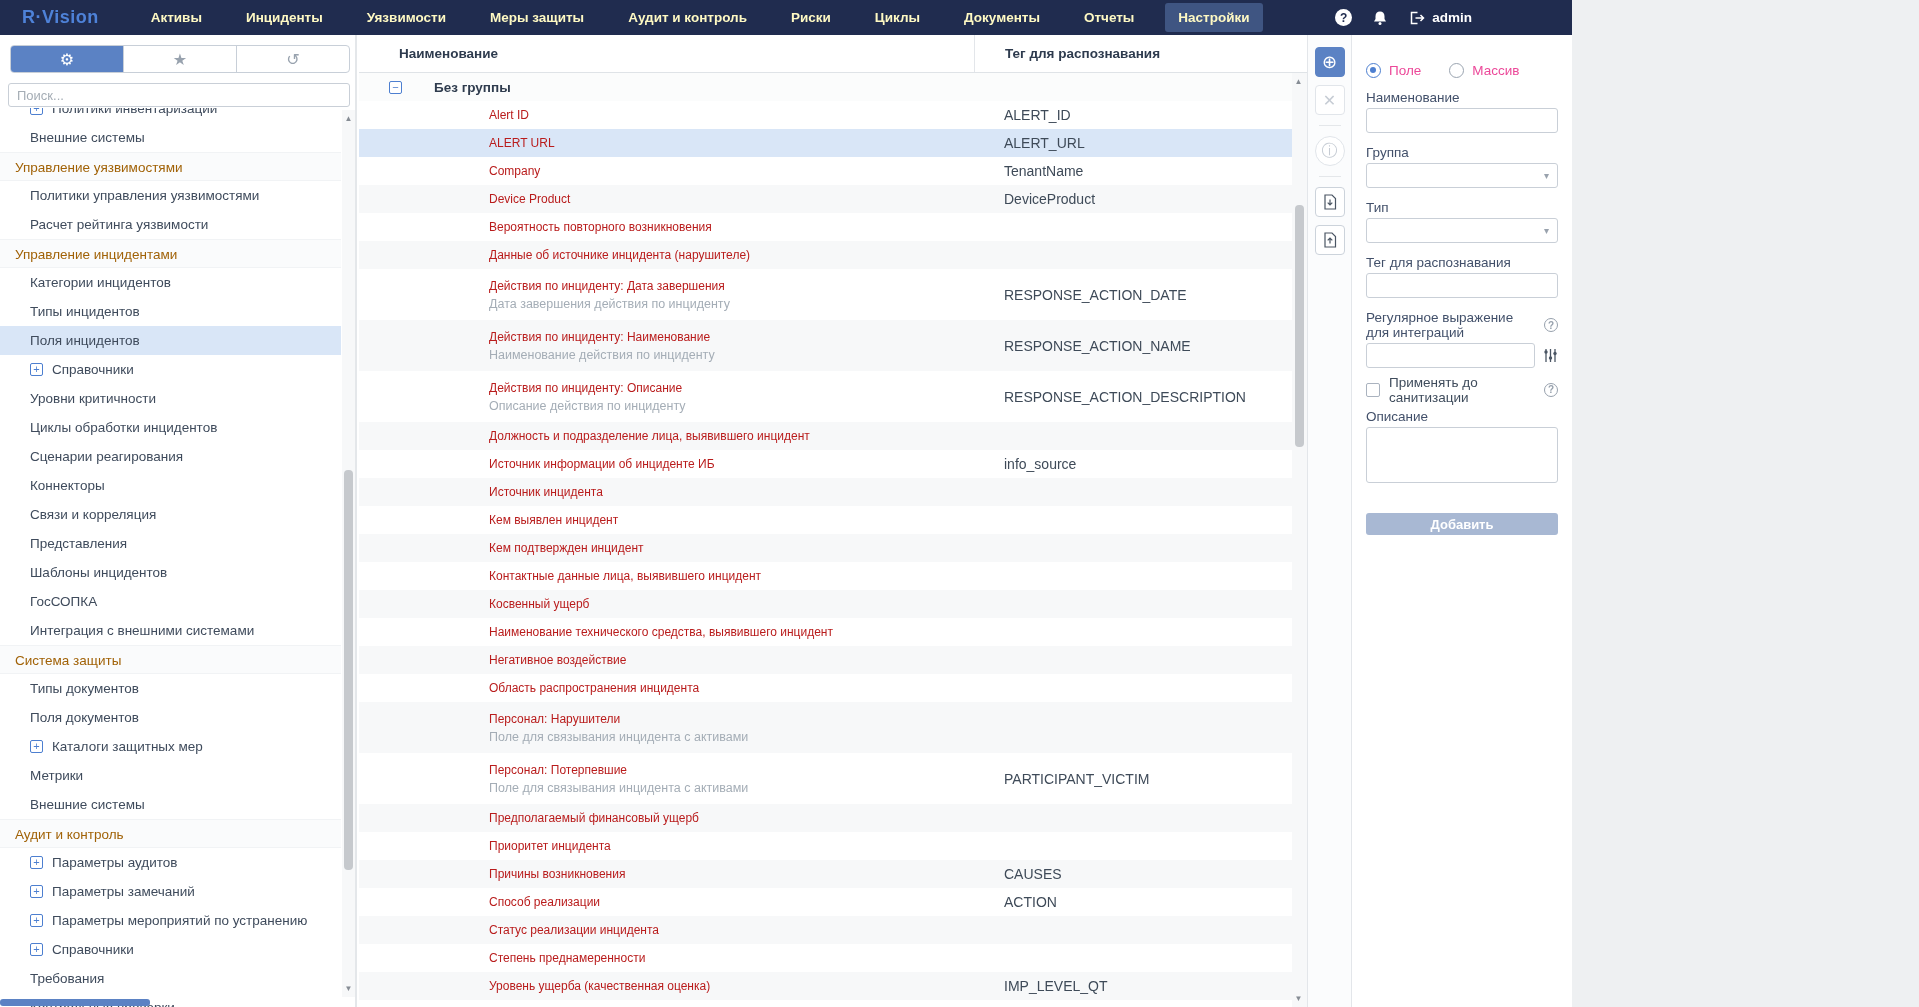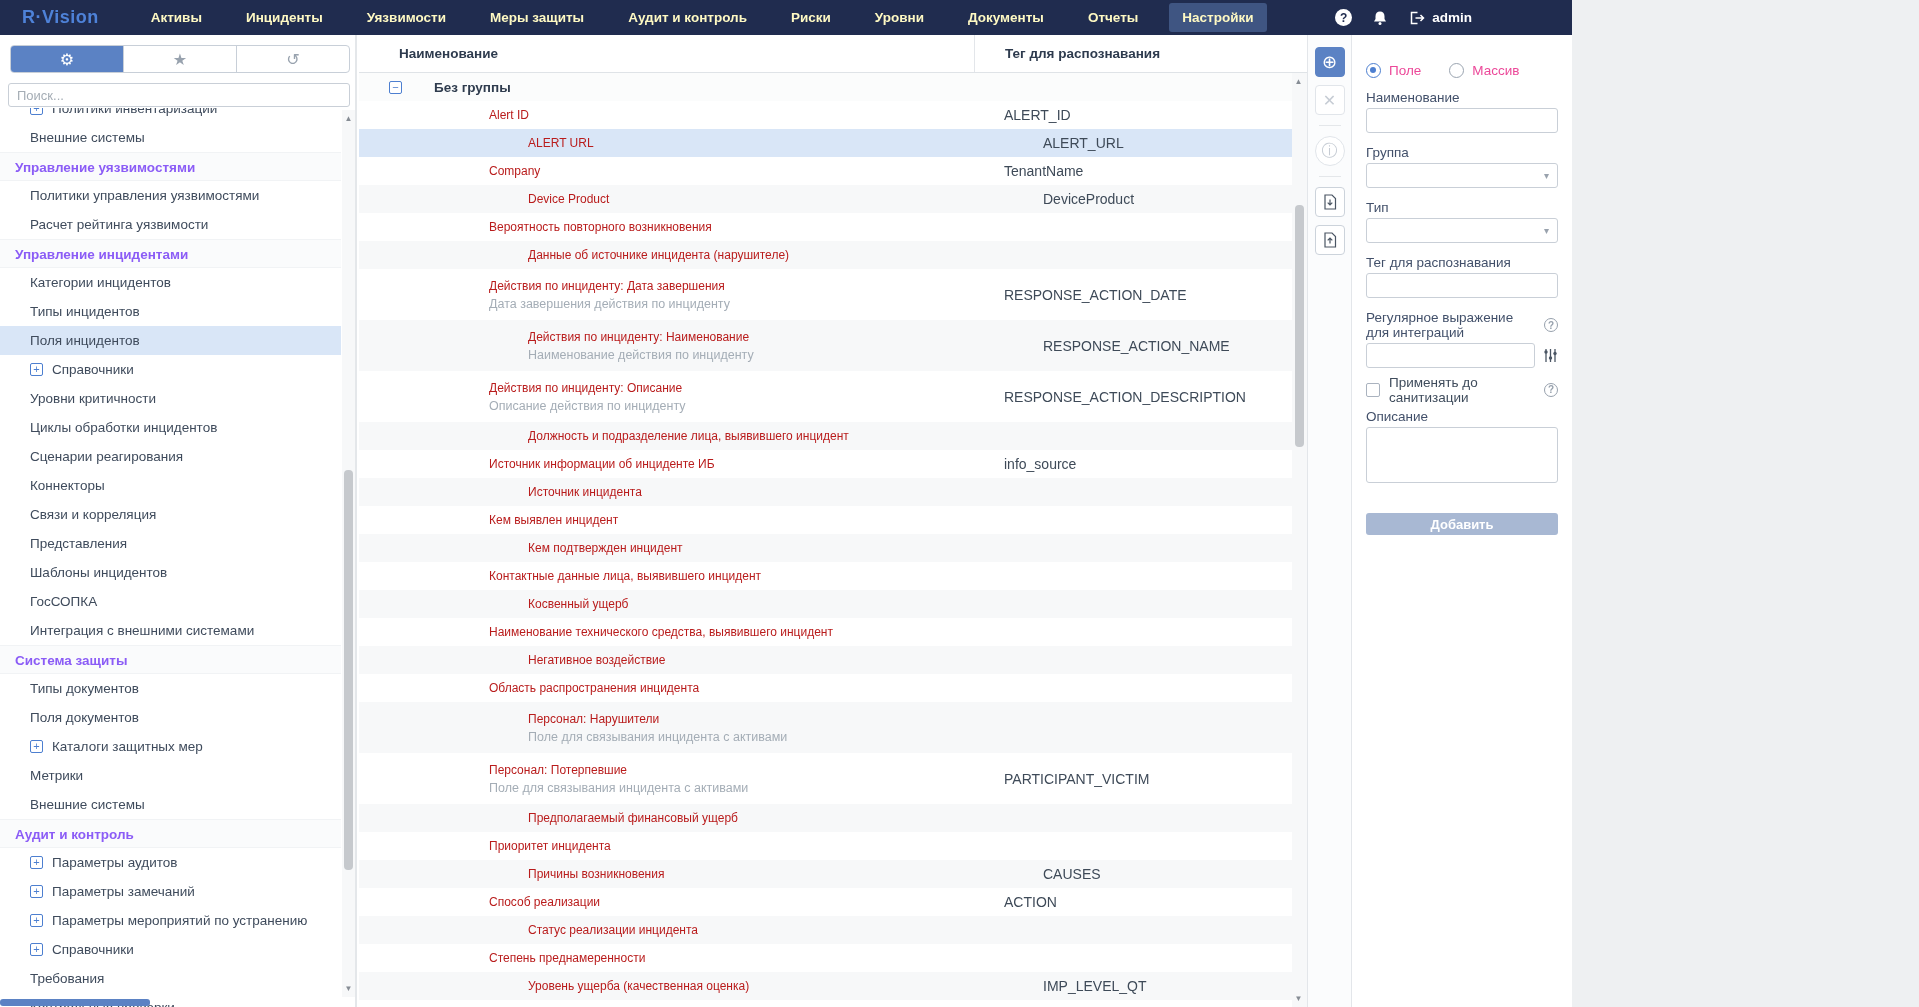--- a/index.html
+++ b/index.html
@@ -34,21 +34,21 @@
                font-family:"Liberation Sans",sans-serif;}
   .side-search::placeholder{color:#a5adb5;}
   .tree{position:absolute;top:73px;left:0;right:14px;bottom:0;overflow:hidden;}
   .tree-row{height:29px;overflow:hidden;}
   .tree-row.clipped{height:15px;}
   .tree-row.clipped .row-inner{transform:translateY(-14px);}
   .row-inner{height:29px;display:flex;align-items:center;}
   .tree-row.item .row-inner{padding-left:30px;}
   .tree-row.section .row-inner{padding-left:15px;}
   .tree-row.section{background:#fafbfc;border-top:1px solid #f1f3f5;border-bottom:1px solid #f1f3f5;}
-  .tree-row.section .tree-label{font-weight:bold;color:#8b5cf6;}
+  .tree-row.section .tree-label{font-weight:normal;color:#a16207;}
   .tree-row.item{cursor:pointer;}
   .tree-row.selected{background:#d9e6f7;}
   .tree-label{font-size:13.5px;color:#3f4b5c;white-space:nowrap;}
   .plus-box{width:13px;height:13px;border:1px solid #4d7fd0;color:#4d7fd0;border-radius:2px;
             font-size:11px;line-height:11px;text-align:center;margin-right:9px;flex:0 0 13px;background:#fff;}
   .side-vscroll{position:absolute;top:75px;right:0;bottom:10px;width:13px;background:#f7f8f9;}
   .scroll-arrow{position:absolute;left:0;width:13px;height:13px;font-size:8px;color:#868c94;
                 text-align:center;line-height:13px;cursor:pointer;}
   .side-vscroll .thumb{position:absolute;left:2px;width:9px;top:360px;height:400px;background:#c6c9cd;border-radius:4px;}
   .side-hscroll{position:absolute;bottom:1px;left:0;width:150px;height:7px;background:#5b82c4;border-radius:3px;}
@@ -59,21 +59,21 @@
   .th{display:flex;align-items:center;font-size:13.5px;font-weight:bold;color:#2e3b4e;white-space:nowrap;}
   .th1{width:615px;padding-left:40px;}
   .th2{flex:1;padding-left:30px;border-left:1px solid #e3e6ea;}
   .t-body{position:absolute;top:38px;left:0;right:15px;bottom:0;overflow:hidden;}
   .t-group{height:28px;display:flex;align-items:center;position:relative;background:#fbfcfc;}
   .minus-box{position:absolute;left:30px;width:13px;height:13px;border:1px solid #4d7fd0;color:#4d7fd0;
              border-radius:2px;font-size:11px;line-height:11px;text-align:center;background:#fff;cursor:pointer;}
   .t-group-label{padding-left:75px;font-size:13.5px;font-weight:bold;color:#2f3c4e;}
   .t-row{display:flex;height:28px;cursor:pointer;}
   .t-row.dbl{height:51px;}
-  .t-row.alt{background:#f7f8f9;padding-left:39px;}
+  .t-row.alt{background:#f7f8f9;}
   .t-row.selected{background:#d9e6f7;}
   .c-name{width:615px;padding-left:130px;display:flex;flex-direction:column;justify-content:center;overflow:hidden;}
   .nm{font-size:12px;color:#b91c1c;white-space:nowrap;}
   .sub{font-size:12.5px;color:#a4adb6;white-space:nowrap;margin-top:4px;}
   .c-tag{flex:1;padding-left:30px;display:flex;align-items:center;font-size:14px;color:#3e4a58;white-space:nowrap;overflow:hidden;}
   .t-vscroll{position:absolute;top:38px;right:0;bottom:0;width:15px;background:#f7f8f9;}
   .t-vscroll .thumb{position:absolute;left:3px;width:9px;top:132px;height:242px;background:#c6c9cd;border-radius:4px;}
 
   
   .toolbar{position:absolute;top:35px;left:1307px;width:45px;bottom:0;background:#fbfcfd;
@@ -115,21 +115,21 @@
 
   <header class="navbar">
     <div class="logo">R·Vision</div>
     <nav class="nav-menu">
         <div class="nav-item">Активы</div>
         <div class="nav-item">Инциденты</div>
         <div class="nav-item">Уязвимости</div>
         <div class="nav-item">Меры защиты</div>
         <div class="nav-item">Аудит и контроль</div>
         <div class="nav-item">Риски</div>
-        <div class="nav-item">Уровни</div>
+        <div class="nav-item">Циклы</div>
         <div class="nav-item">Документы</div>
         <div class="nav-item">Отчеты</div>
         <div class="nav-item active">Настройки</div>
       </nav>
     <div class="nav-right">
       <span class="help-circle">?</span>
       <span>
         <svg width="16" height="16" viewBox="0 0 16 16">
             <path d="M8 1.5c-2.8 0-4.5 2-4.5 4.8V9L2 11.5h12L12.5 9V6.3C12.5 3.5 10.8 1.5 8 1.5z" fill="#fff"></path>
             <circle cx="8" cy="13.4" r="1.5" fill="#fff"></circle>

